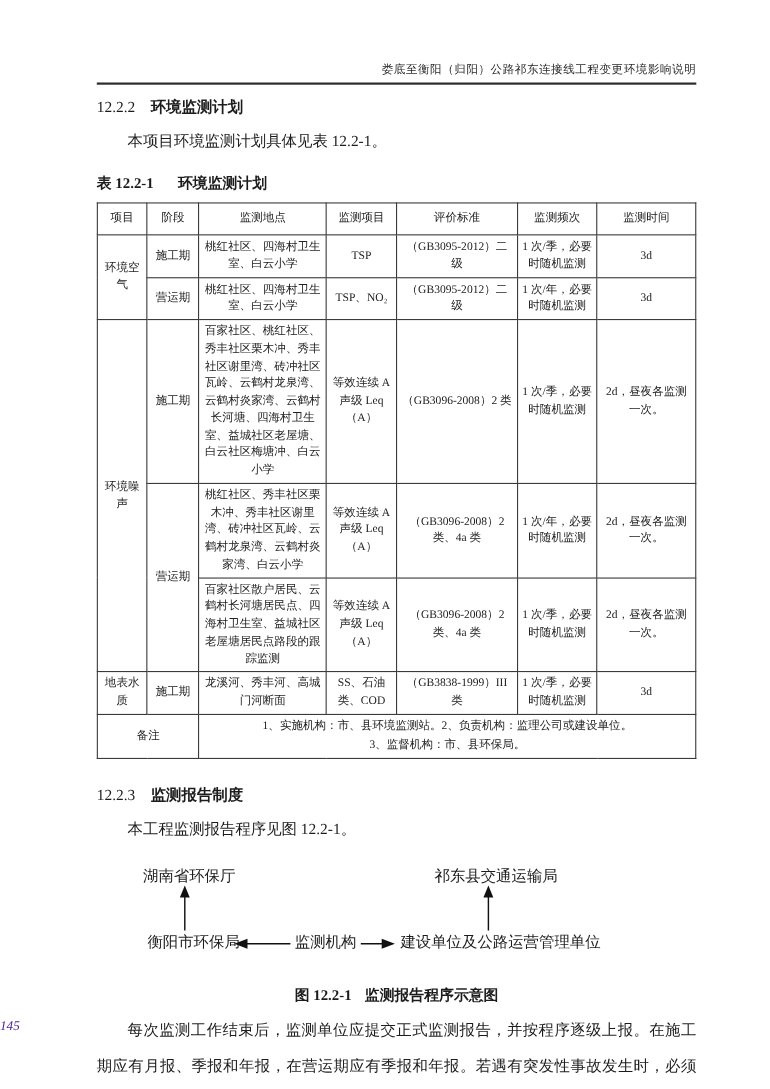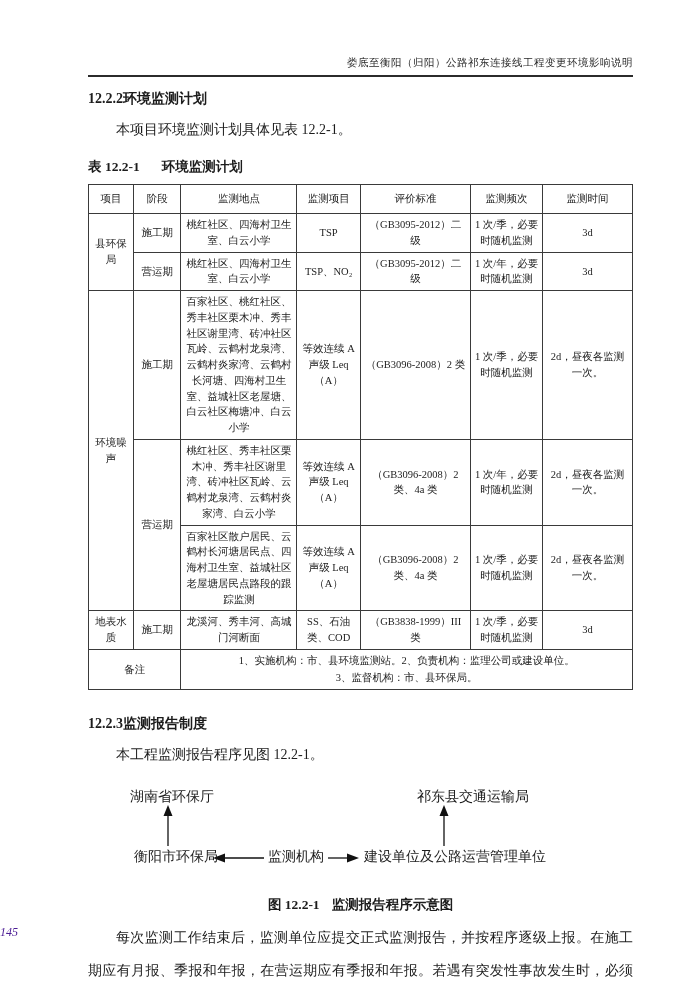--- a/index.html
+++ b/index.html
@@ -30,21 +30,21 @@
     text-align:justify;
   }
   .indent{text-indent:2em;}
   .b-line{margin-top:14px;}
   .heading{
     font-size:14px;
     font-weight:bold;
     margin-top:8px;
     line-height:2.0;
   }
-  .heading .h-num{margin-right:0;font-weight:bold;}
+  .heading .h-num{margin-right:14px;font-weight:normal;}
   .sub-p{margin-top:2px;}
   
   .table-title{
     text-align:left;
     font-size:13.5px;
     font-weight:bold;
     margin-top:10px;
     margin-bottom:8px;
   }
   .table-title .t-label{margin-right:22px;}
@@ -74,21 +74,21 @@
   .remark-cell div{line-height:1.6;}
   
   .figure-block{margin-top:16px;}
   .diagram{
     position:relative;
     height:104px;
     font-size:14px;
   }
   .dg-label{position:absolute;white-space:nowrap;}
   .dg-tl{left:42px;top:2px;}
-  .dg-tr{left:329px;top:2px;}
+  .dg-tr{left:307px;top:2px;}
   .dg-ml{left:46px;top:62px;}
   .dg-mc{left:180px;top:62px;}
   .dg-mr{left:276px;top:62px;}
   .dg-arrows{position:absolute;left:0;top:0;}
   .figure-caption{
     text-align:center;
     font-size:13.5px;
     font-weight:bold;
     margin-top:6px;
   }
@@ -139,21 +139,21 @@
       <tr>
         <th>项目</th>
         <th>阶段</th>
         <th>监测地点</th>
         <th>监测项目</th>
         <th>评价标准</th>
         <th>监测频次</th>
         <th>监测时间</th>
       </tr>
       <tr>
-        <td rowspan="2">县环保局</td>
+        <td rowspan="2">环境空气</td>
         <td>施工期</td>
         <td>桃红社区、四海村卫生室、白云小学</td>
         <td>TSP</td>
         <td>（GB3095-2012）二级</td>
         <td>1 次/季，必要时随机监测</td>
         <td>3d</td>
       </tr>
       <tr>
         <td>营运期</td>
         <td>桃红社区、四海村卫生室、白云小学</td>

